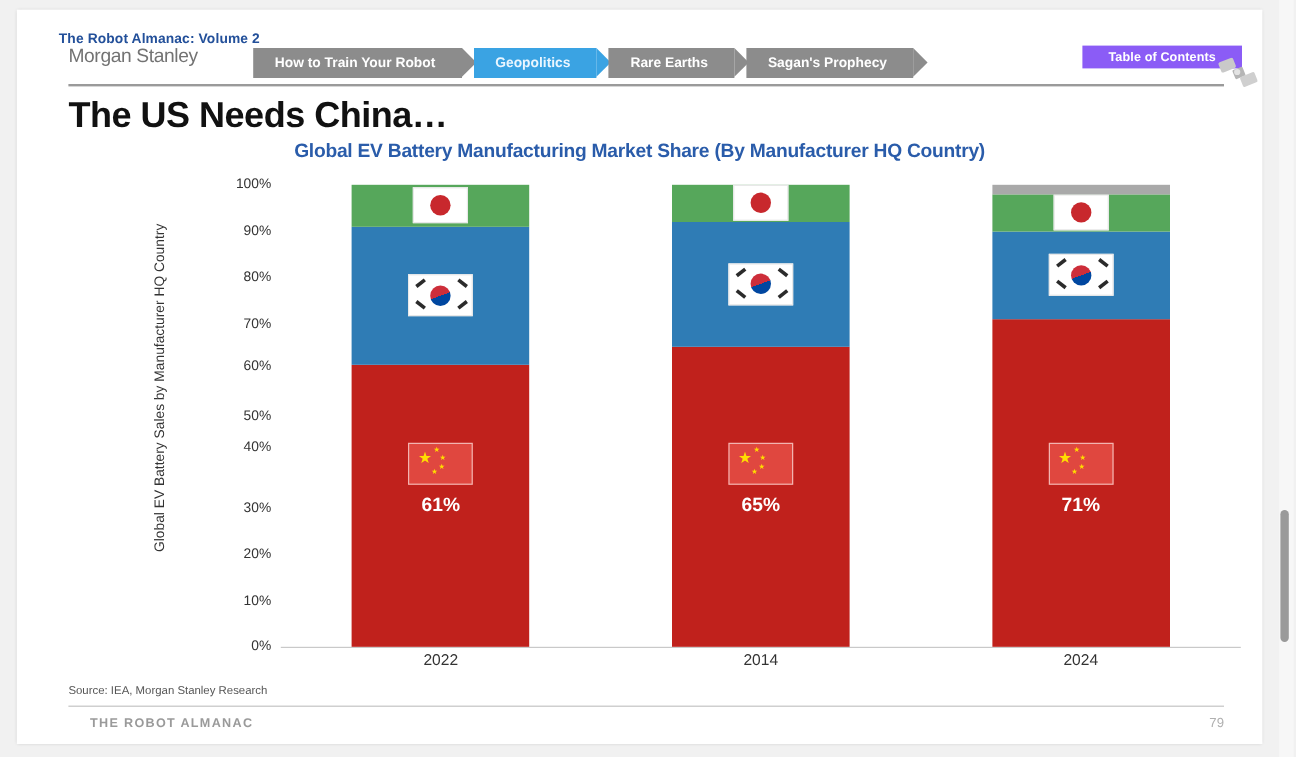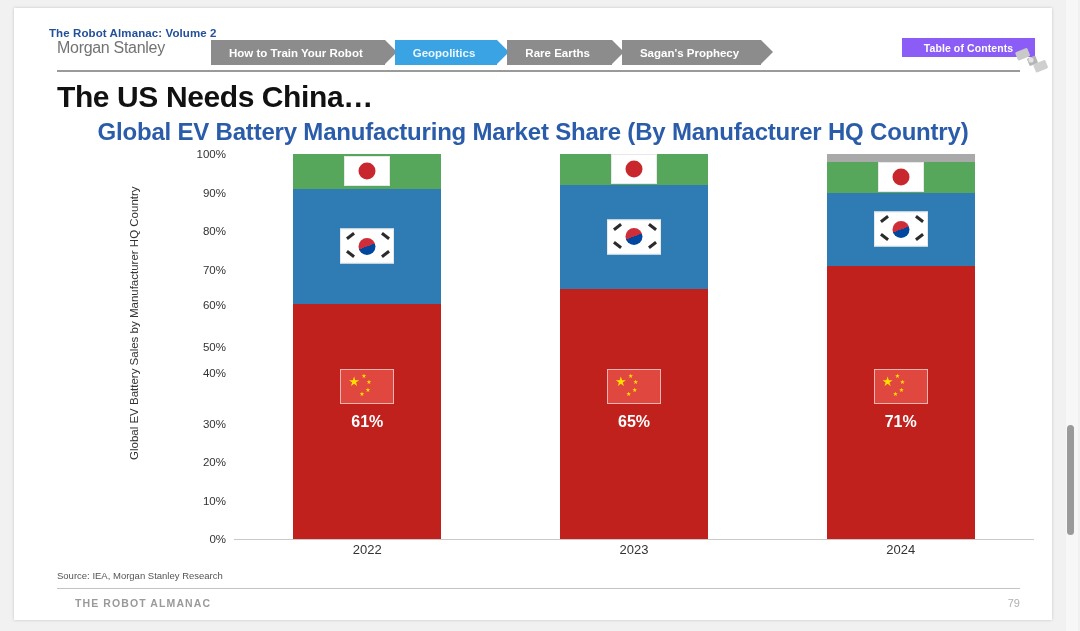--- a/index.html
+++ b/index.html
@@ -135,21 +135,21 @@
     color: #111;
     letter-spacing: -0.4px;
   }
 
   
   .chart-title {
     position: absolute;
     left: 0; right: 0;
     top: 110px;
     text-align: center;
-    font-size: 24px;
+    font-size: 16px;
     font-weight: bold;
     color: #2a5caa;
     letter-spacing: -0.2px;
   }
 
   .plot-wrap {
     position: absolute;
     left: 0;
     top: 138px;
     width: 1038px;
@@ -449,21 +449,21 @@
                 <div class="kr-tri" style="left: 40px; top: 5px; transform: rotate(38deg);"></div>
                 <div class="kr-tri" style="left: 40px; top: 23px; transform: rotate(-38deg);"></div>
               </div>
             </div>
             <div class="seg seg-japan" style="bottom: 354.2px; height: 30.8px;">
               <div class="flag flag-jp" style="top: 50%; transform: translate(-50%, -50%);">
                 <div class="jp-disc"></div>
               </div>
             </div>
           </div>
-          <div class="xtick" style="left: 400px;">2023</div>
+          <div class="xtick" style="left: 400px;">2014</div>
           <div class="bar-group" style="left: 592.667px; width: 148px;">
             <div class="seg seg-china" style="bottom: 0px; height: 273.35px;">
               <div class="flag flag-cn" style="bottom: 135px;">
                 <div class="cn-star-big">★</div>
                 <div class="cn-star-sm" style="left: 20px; top: 4px;">★</div>
                 <div class="cn-star-sm" style="left: 25px; top: 10px;">★</div>
                 <div class="cn-star-sm" style="left: 24px; top: 18px;">★</div>
                 <div class="cn-star-sm" style="left: 18px; top: 22px;">★</div>
               </div>
               <div class="bar-value" style="bottom: 108px;">71%</div>

